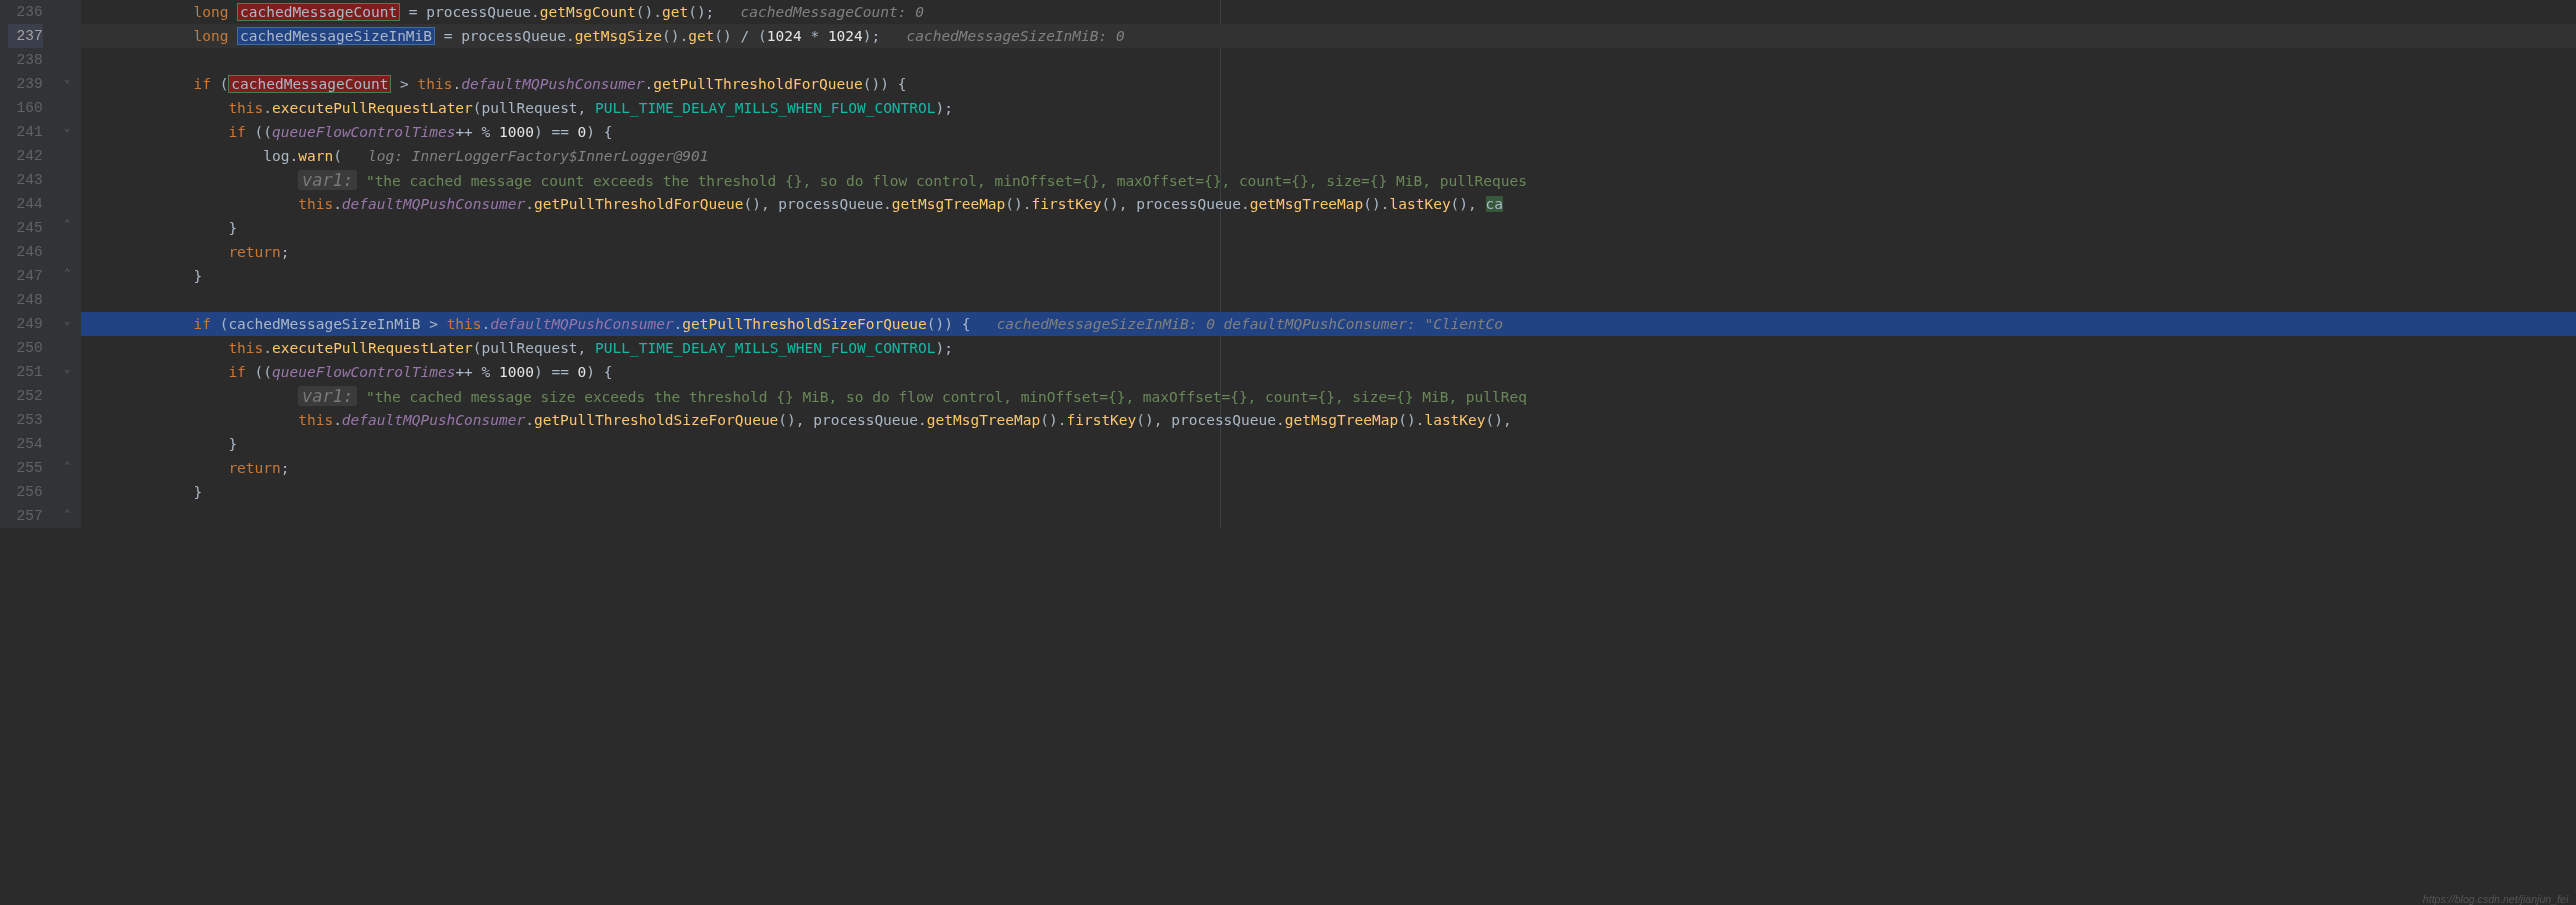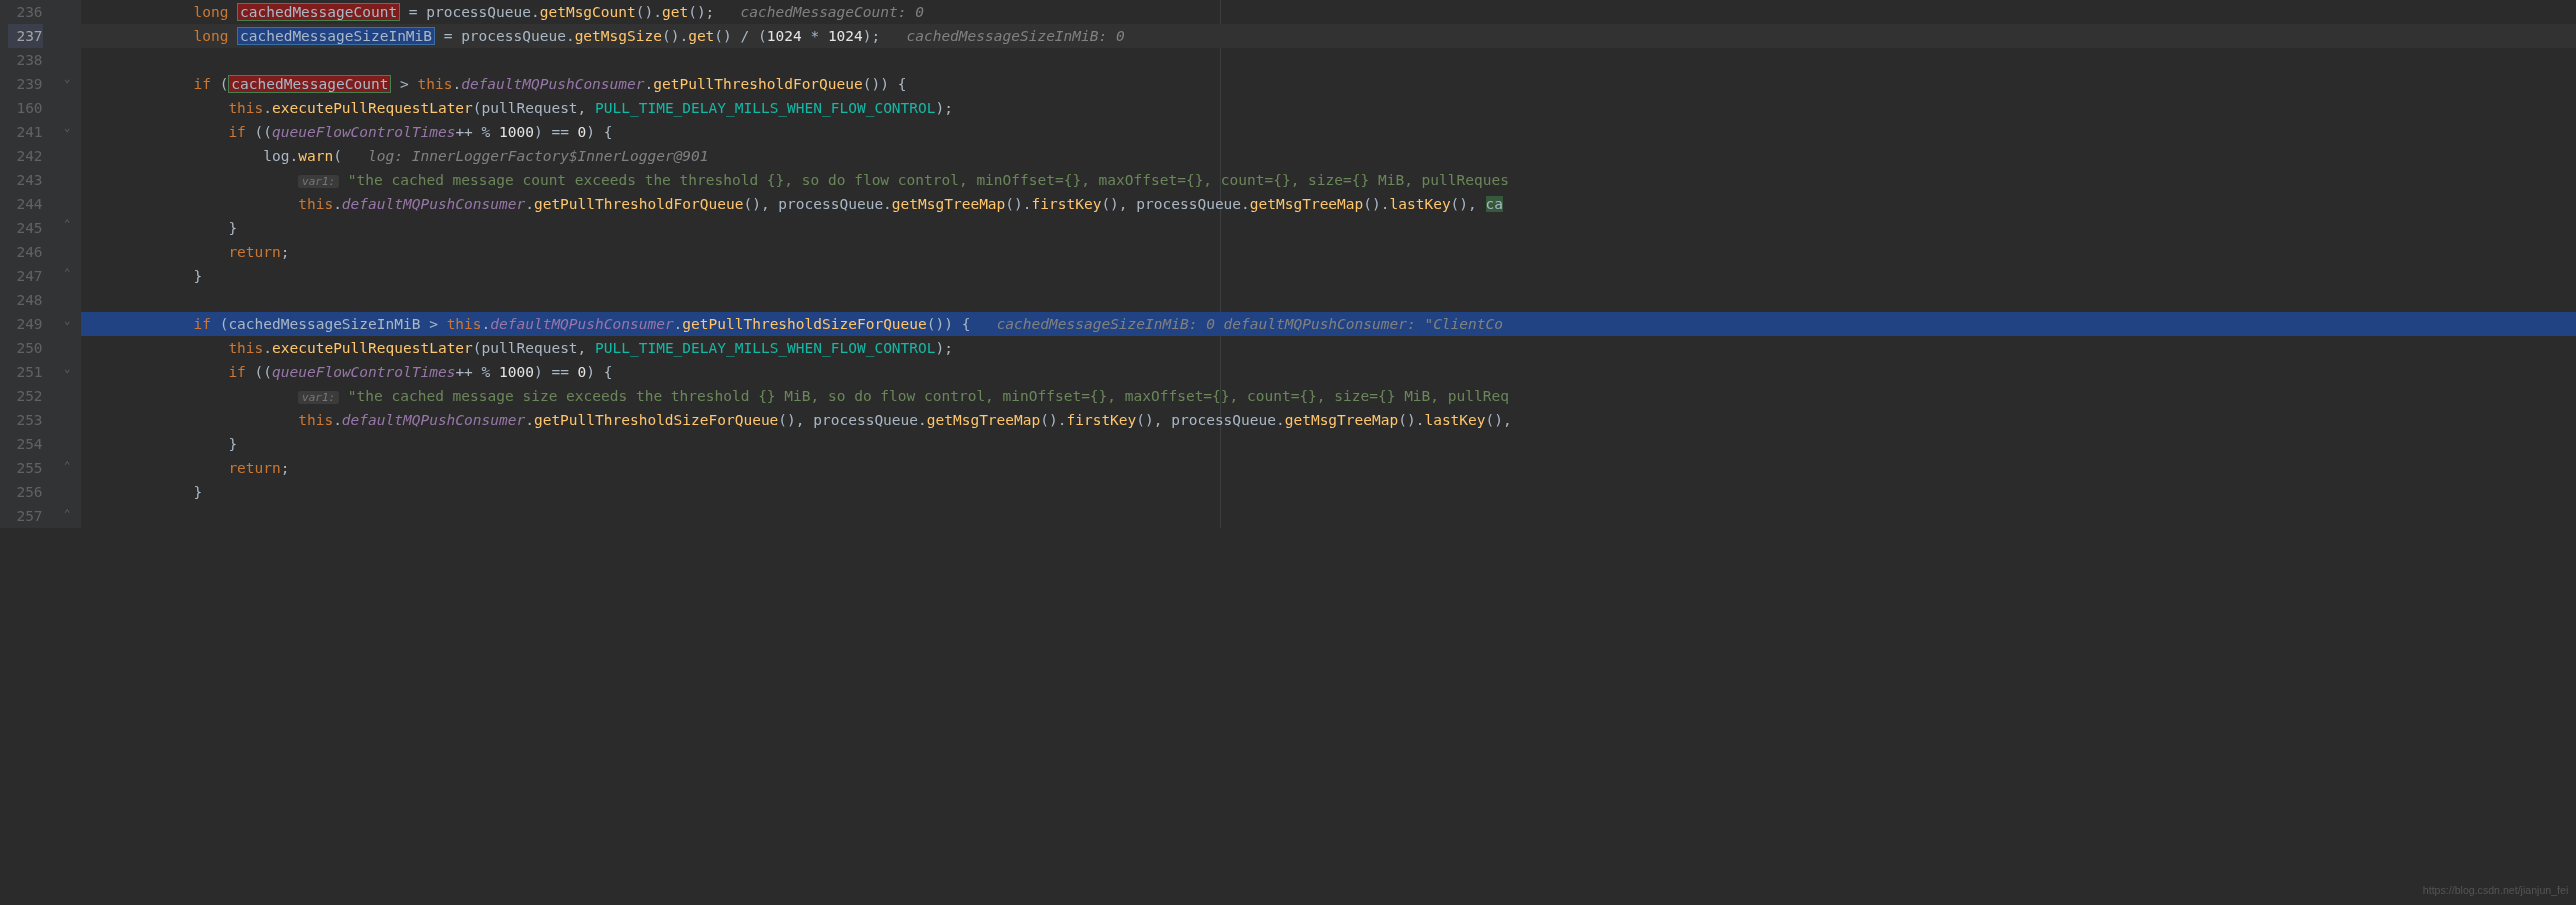--- a/index.html
+++ b/index.html
@@ -13,20 +13,21 @@
 }
 .editor { display: flex; min-width: 2576px; }
 .gutter {
   background: #313335;
   color: #606366;
   text-align: right;
   padding: 0 17.4px 0 7.7px;
   user-select: none;
   flex-shrink: 0;
   width: 60px;
+  font-family: Liberation Mono, monospace;
 }
 .fold-col {
   background: #313335;
   width: 21px;
   flex-shrink: 0;
   position: relative;
 }
 .fold-mark {
   position: absolute;
   left: 3.9px;
@@ -49,21 +50,21 @@
 .hl-line { background: #214283; }
 .hl-line-gutter { background: #3a3f4b; color: #a4a3a3; }
 .kw { color: #cc7832; }
 .num { color: #e5e5e5; }
 .str { color: #6a8759; }
 .fn { color: #ffc66d; }
 .fld { color: #9876aa; font-style: italic; }
 .const-it { color: #14b8a6; }
 .ident { color: #a9b7c6; }
 .comment { color: #808080; font-style: italic; }
-.param-hint { color: #787878; font-style: italic; background: #3b3b3b; padding: 0 3.9px; border-radius: 2.9px; font-size: 11px; }
+.param-hint { color: #787878; font-style: italic; background: #3b3b3b; padding: 0 3.9px; border-radius: 2.9px; font-size: 17px; }
 .box-green {
   background: #7f1d1d;
   border: 1px solid #497f4f;
   padding: 0 1.9px;
 }
 .box-blue {
   background: #214283;
   border: 1px solid #3a6ea5;
   padding: 0 1.9px;
 }
@@ -74,25 +75,26 @@
   position: absolute;
   top: 0;
   bottom: 0;
   width: 1px;
   background: #3c3f41;
   left: 1139px;
   z-index: 0;
 }
 .watermark {
   position: fixed;
-  bottom: 9px;
+  bottom: 0;
   right: 7.7px;
   color: #555;
   font-size: 10.6px;
   font-family: sans-serif;
+  font-style: italic;
 }
 pre { font-family: inherit; display: inline; }
 </style>
 </head>
 <body>
 
 <div class="editor">
   <div class="gutter">
     <div class="ln">236</div>
     <div class="ln hl-line-gutter">237</div>

